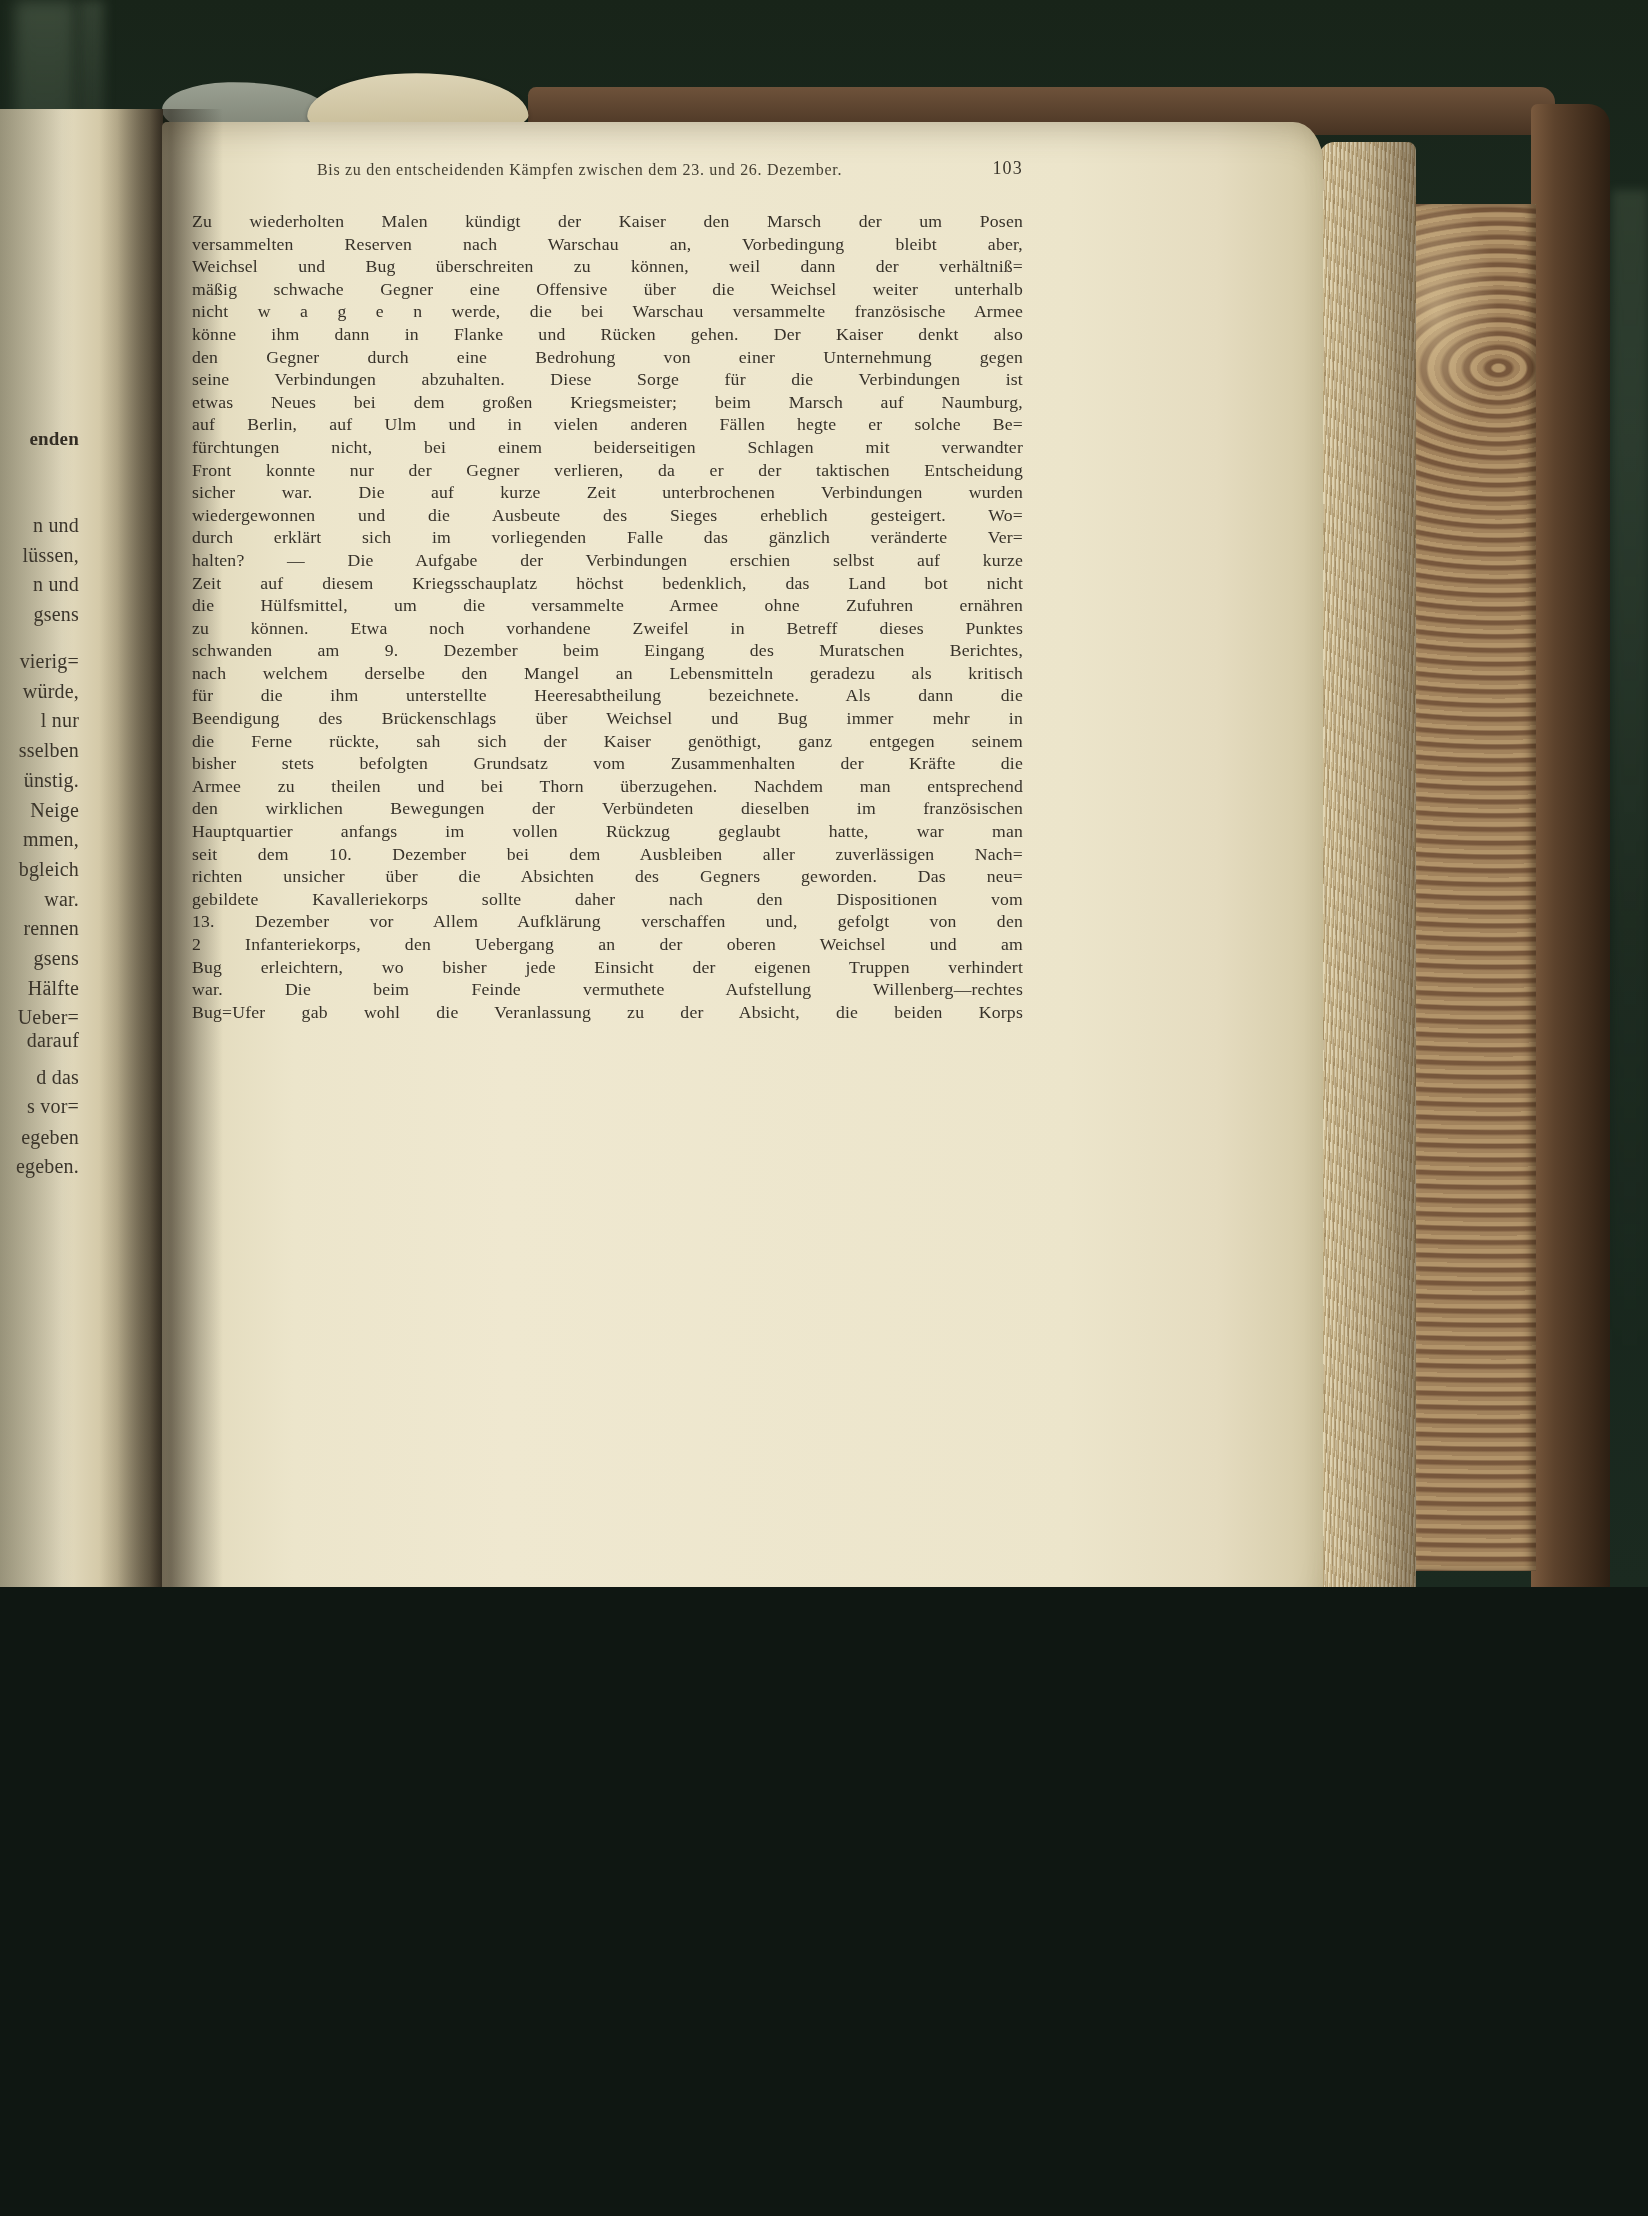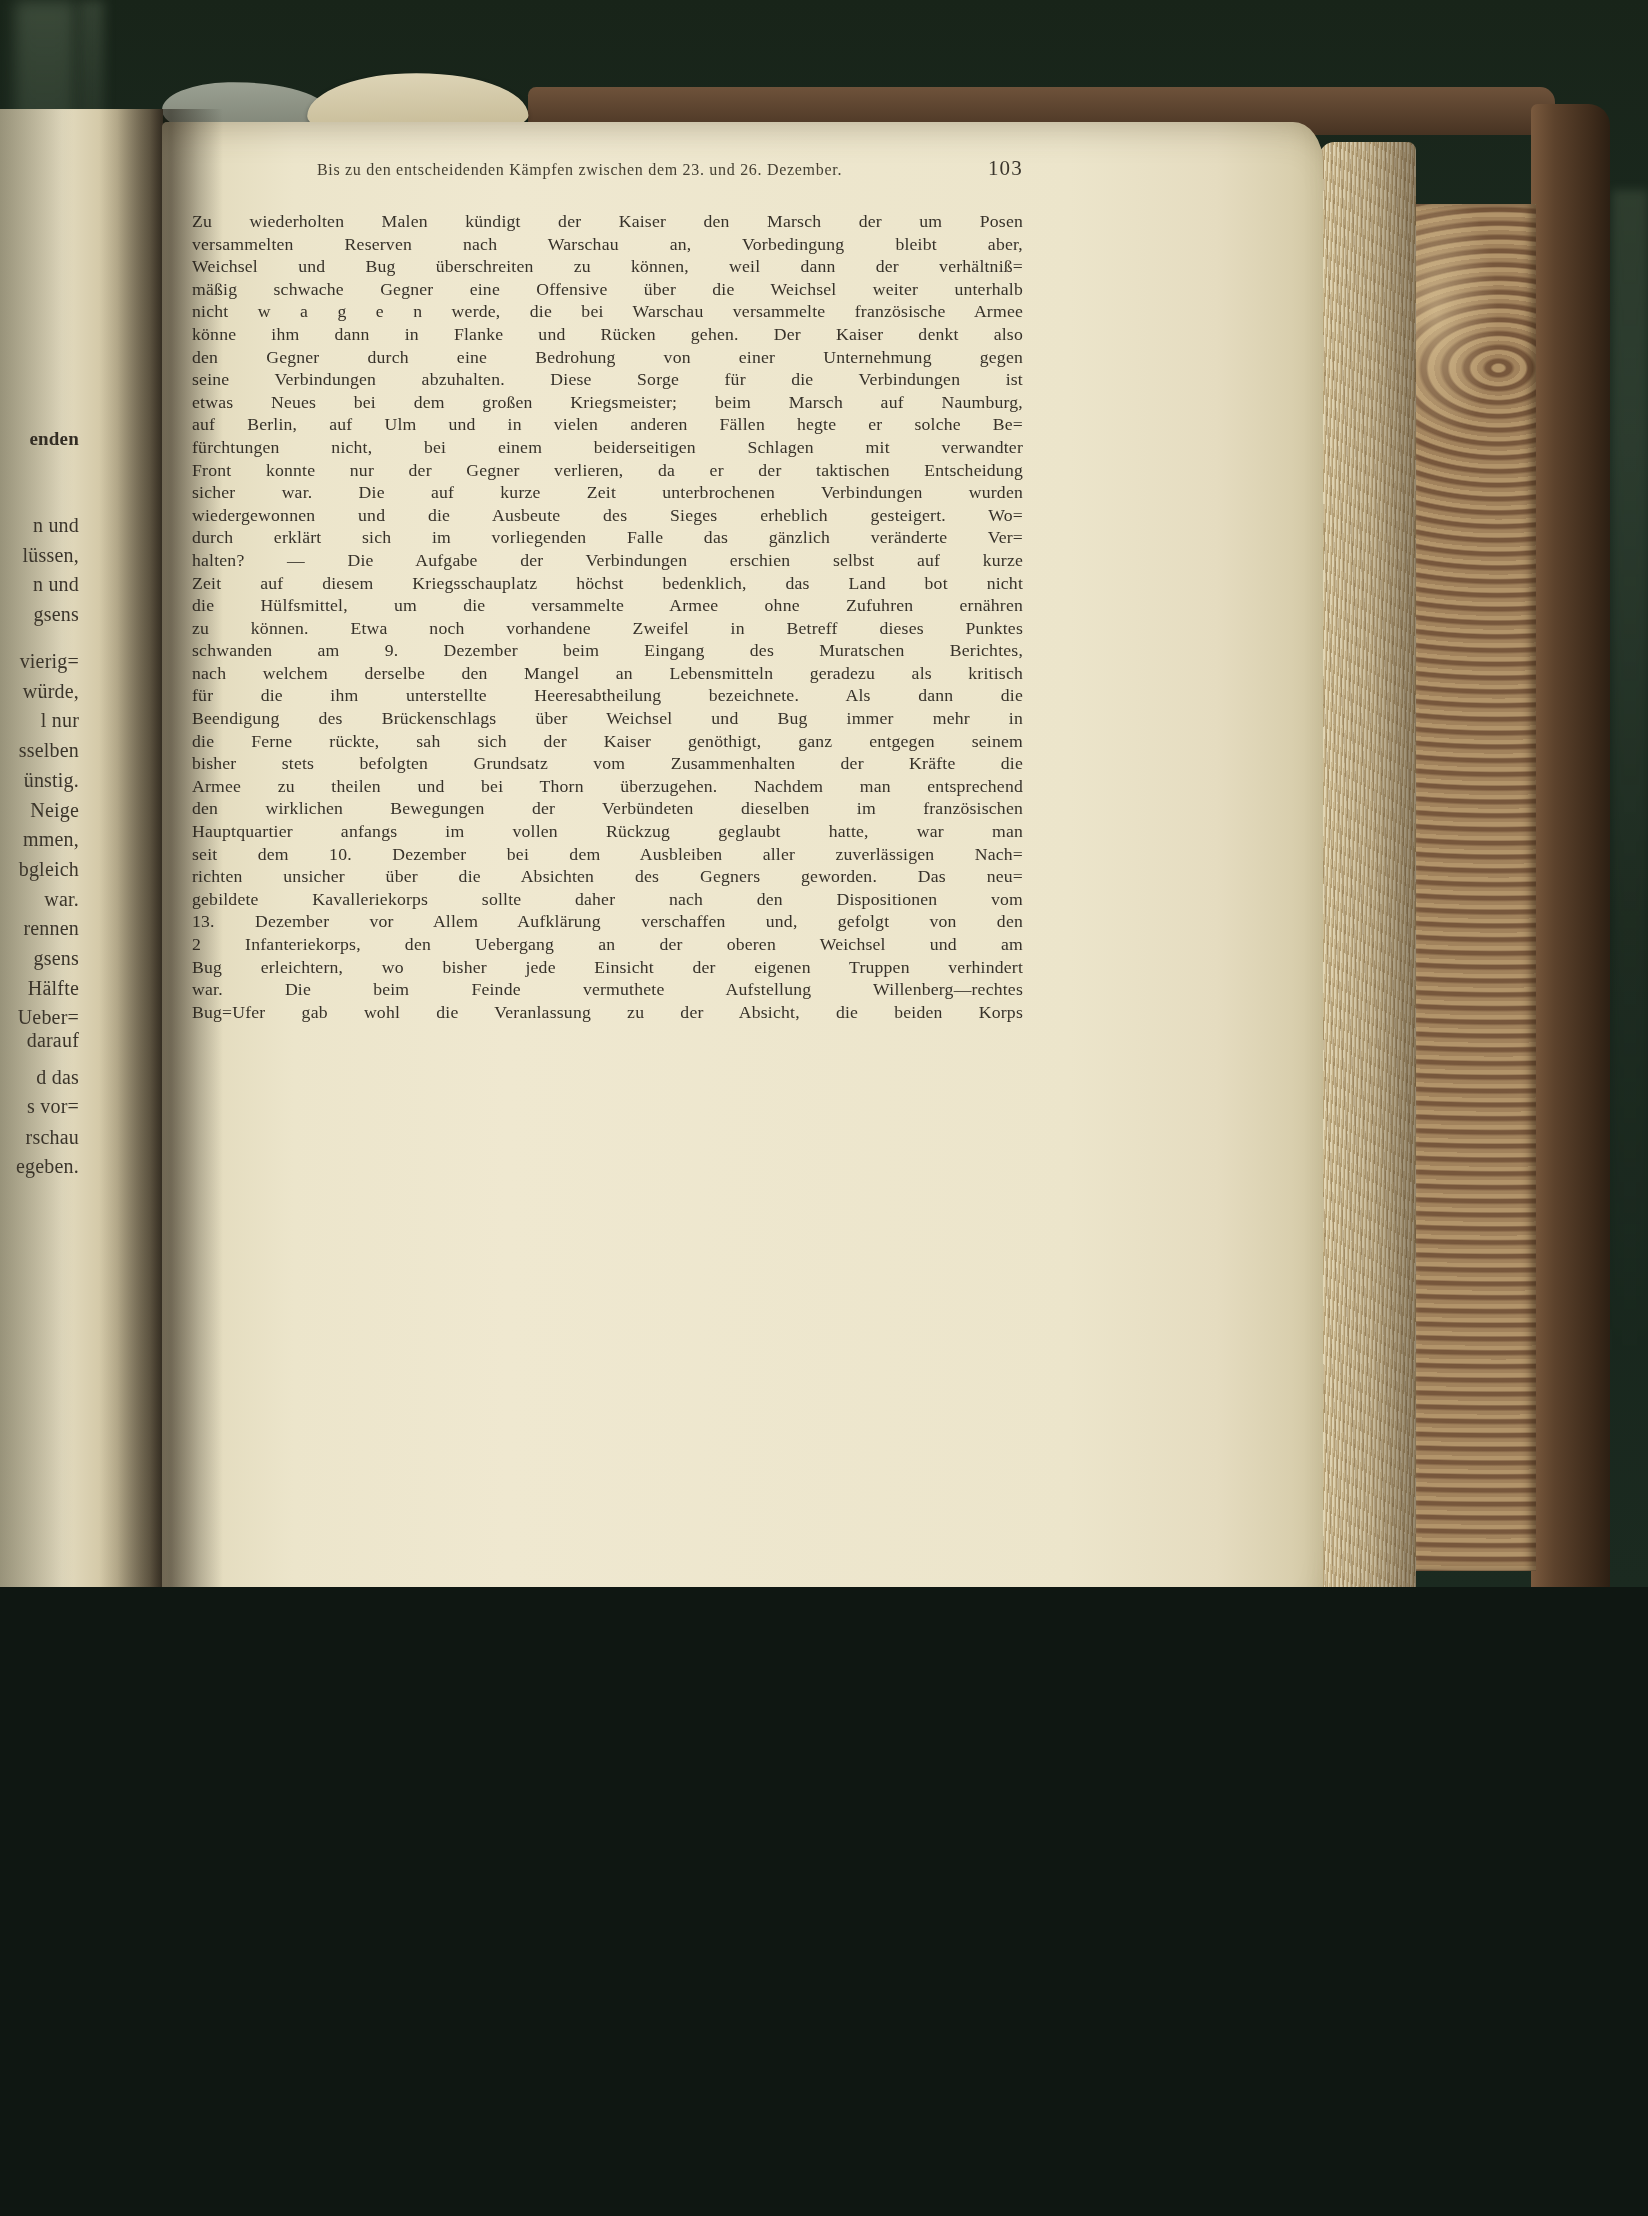--- a/index.html
+++ b/index.html
@@ -71,21 +71,21 @@
     background:linear-gradient(90deg, rgba(20,16,10,0) 0%, rgba(22,17,10,.42) 42%, rgba(24,19,11,.5) 58%, rgba(20,16,10,0) 100%); }
 
   .right-page { position:absolute; left:162px; top:122px; width:1161px; height:1518px; z-index:4;
     background:linear-gradient(90deg,#c9bd9d 0,#e2dabc 37px,#ece5cb 132px,#efe8d0 346px,#ece5cb 907px,#e5dcc0 1055px,#d9cfae 1129px,#cfc4a0 100%);
     border-radius:5px 30px 36px 8.2px / 5px 41px 49px 8.2px;
     box-shadow:inset 0 25px 33px -20.6px rgba(90,75,45,.35), inset 0 -29px 37px -23px rgba(90,75,45,.4); }
 
   .textblock { position:absolute; left:30px; top:38px; width:831px; }
   .running-header { position:relative; text-align:center; padding-right:56px;
     font-size:16px; line-height:20px; letter-spacing:0.7px; color:#454033; }
-  .pagenum { position:absolute; right:0; top:-1.6px; font-size:21px; letter-spacing:1.2px; color:#3b362c;text-align:center; }
+  .pagenum { position:absolute; right:0; top:-1.6px; font-size:18px; letter-spacing:1.2px; color:#3b362c;text-align:center; }
   .body { margin-top:30px; }
   .body-line { font-size:17.7px; line-height:22.6px; color:#37322a; letter-spacing:0.2px;
     text-align:justify; text-align-last:justify; }
 </style>
 </head>
 <body>
 
 <div class="scene">
 
   <div class="streak streak-a"></div>
@@ -170,18 +170,18 @@
       <div class="frag" style="top: 829px;">mmen,</div>
       <div class="frag" style="top: 859px;">bgleich</div>
       <div class="frag" style="top: 889px;">war.</div>
       <div class="frag" style="top: 918px;">rennen</div>
       <div class="frag" style="top: 948px;">gsens</div>
       <div class="frag" style="top: 978px;">Hälfte</div>
       <div class="frag" style="top: 1007px;">Ueber=</div>
       <div class="frag" style="top: 1022px; margin-top: 8px;">darauf</div>
       <div class="frag" style="top: 1067px;">d das</div>
       <div class="frag" style="top: 1096px;">s vor=</div>
-      <div class="frag" style="top: 1127px;">rschau</div>
+      <div class="frag" style="top: 1127px;">egeben</div>
       <div class="frag" style="top: 1156px;">egeben.</div>
     </div>
 
 </div>
 
 
 </body></html>

